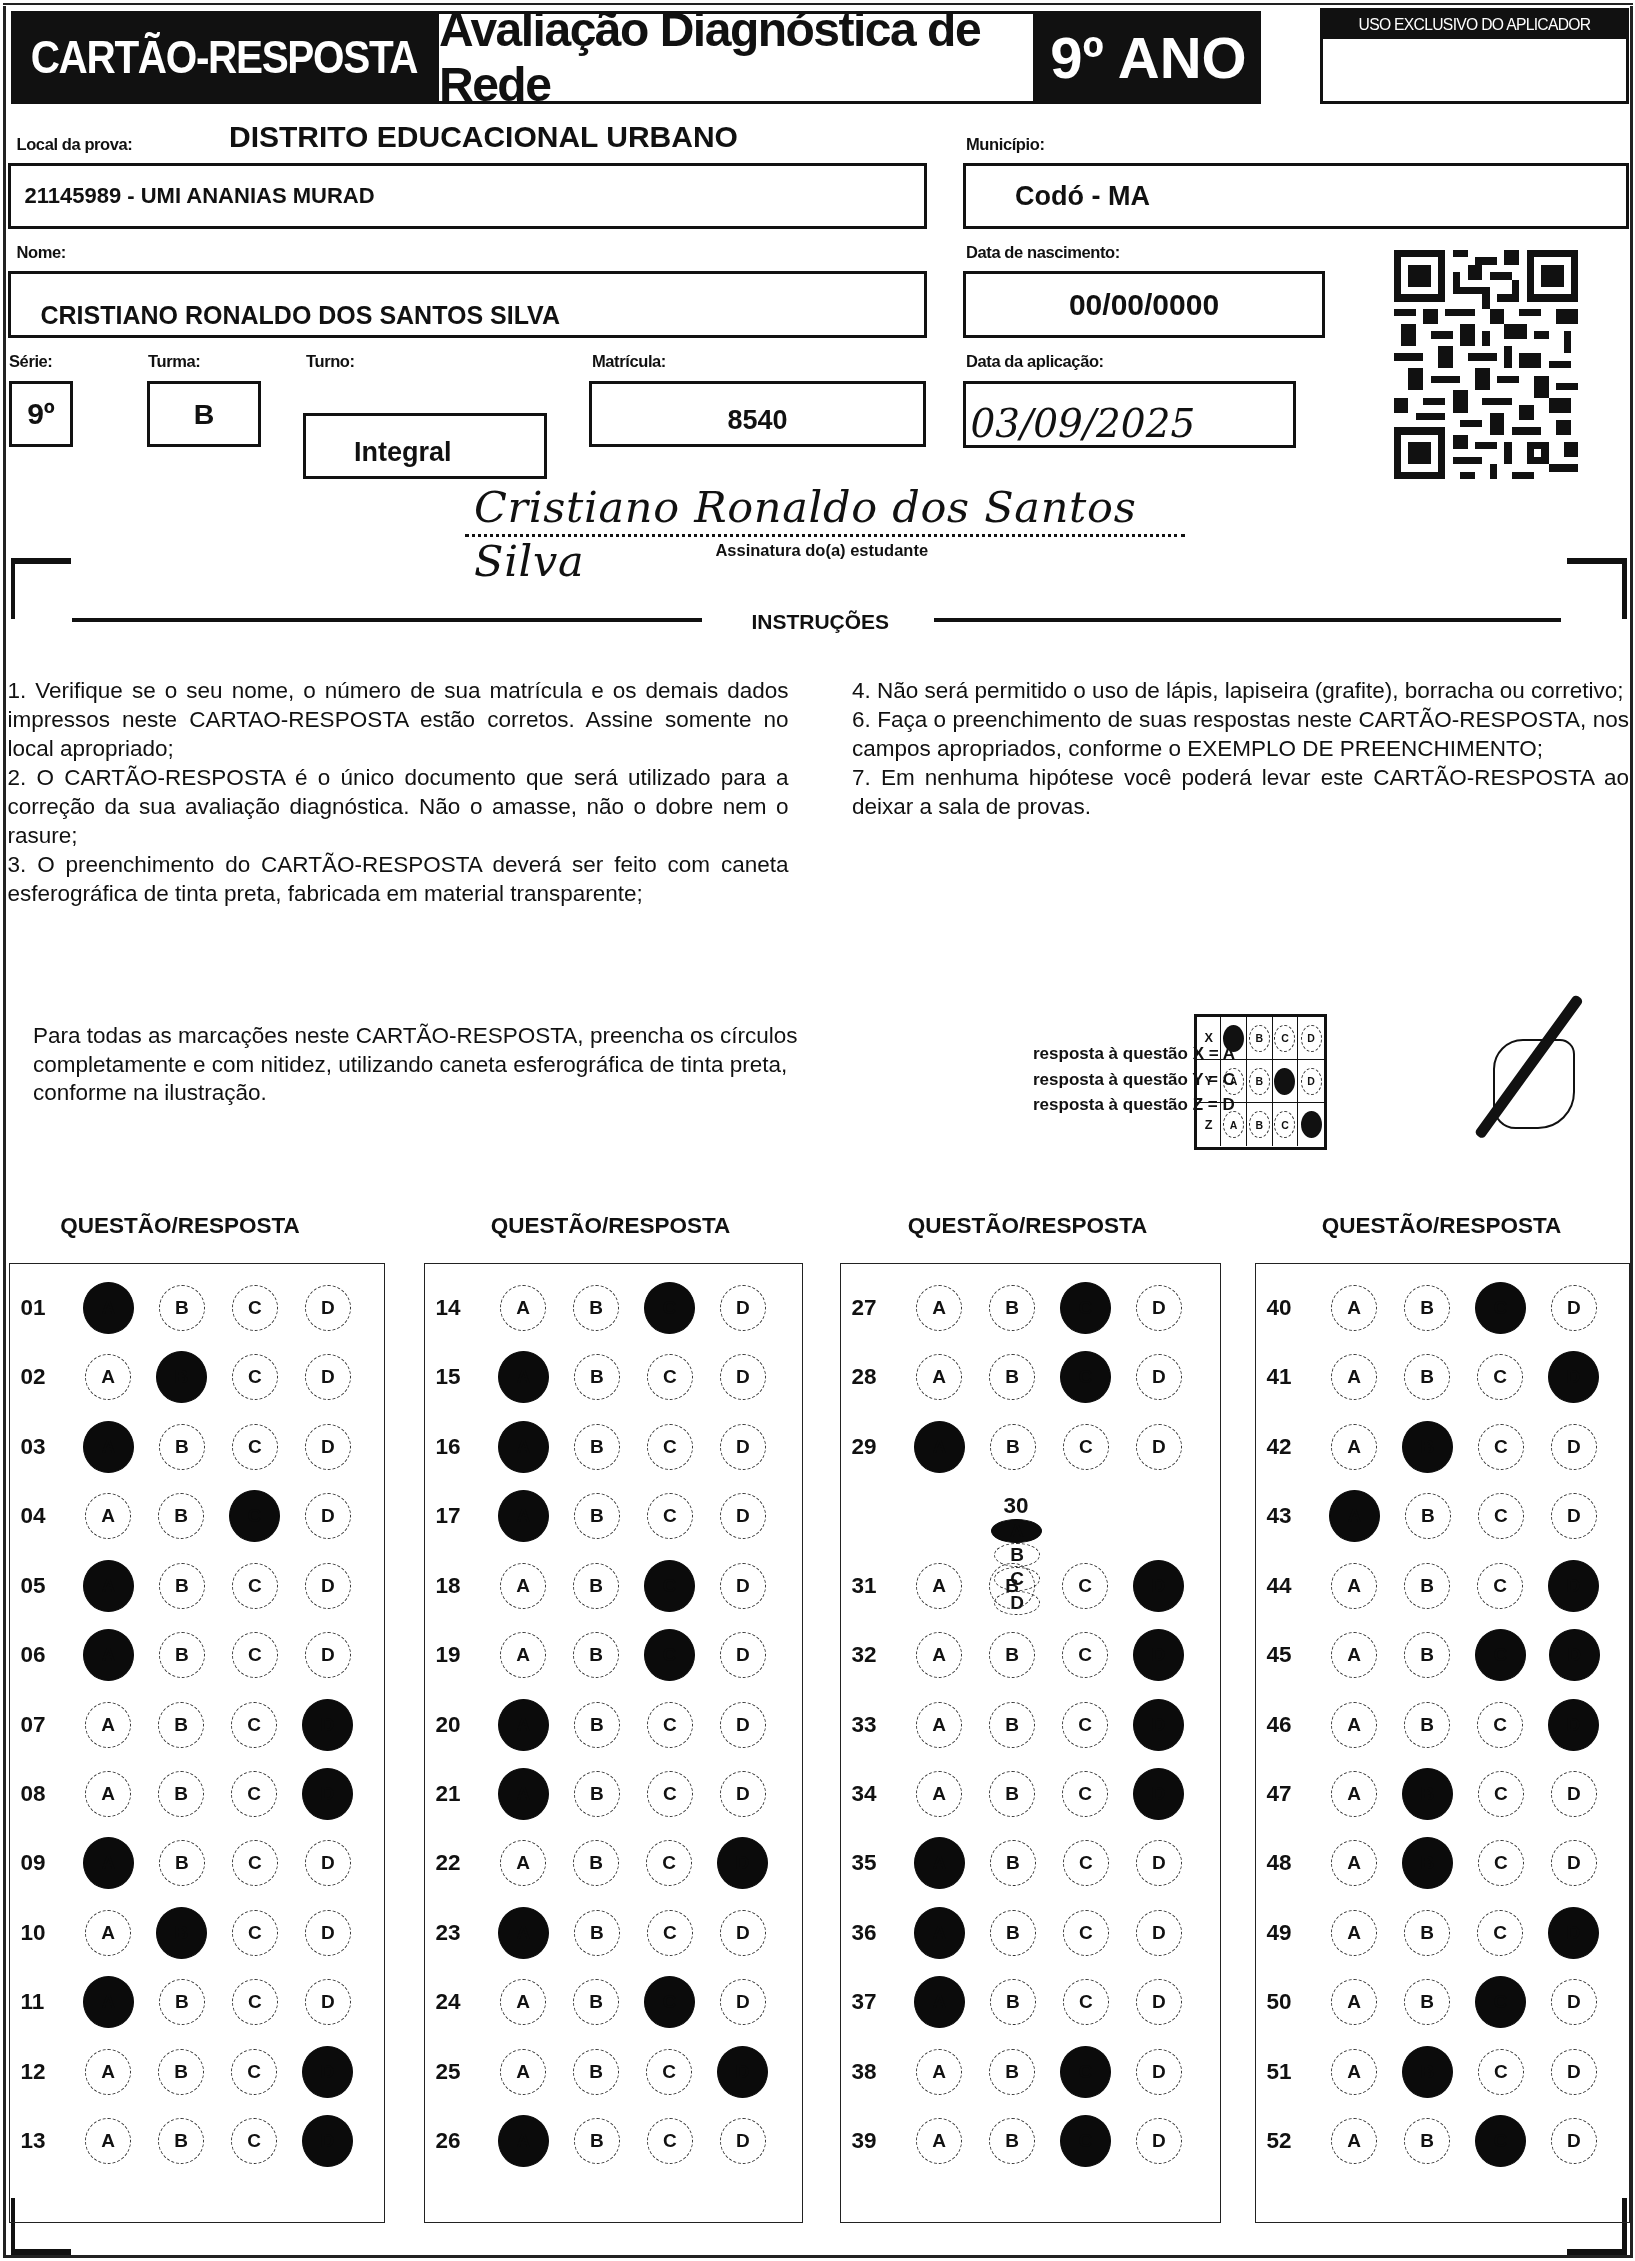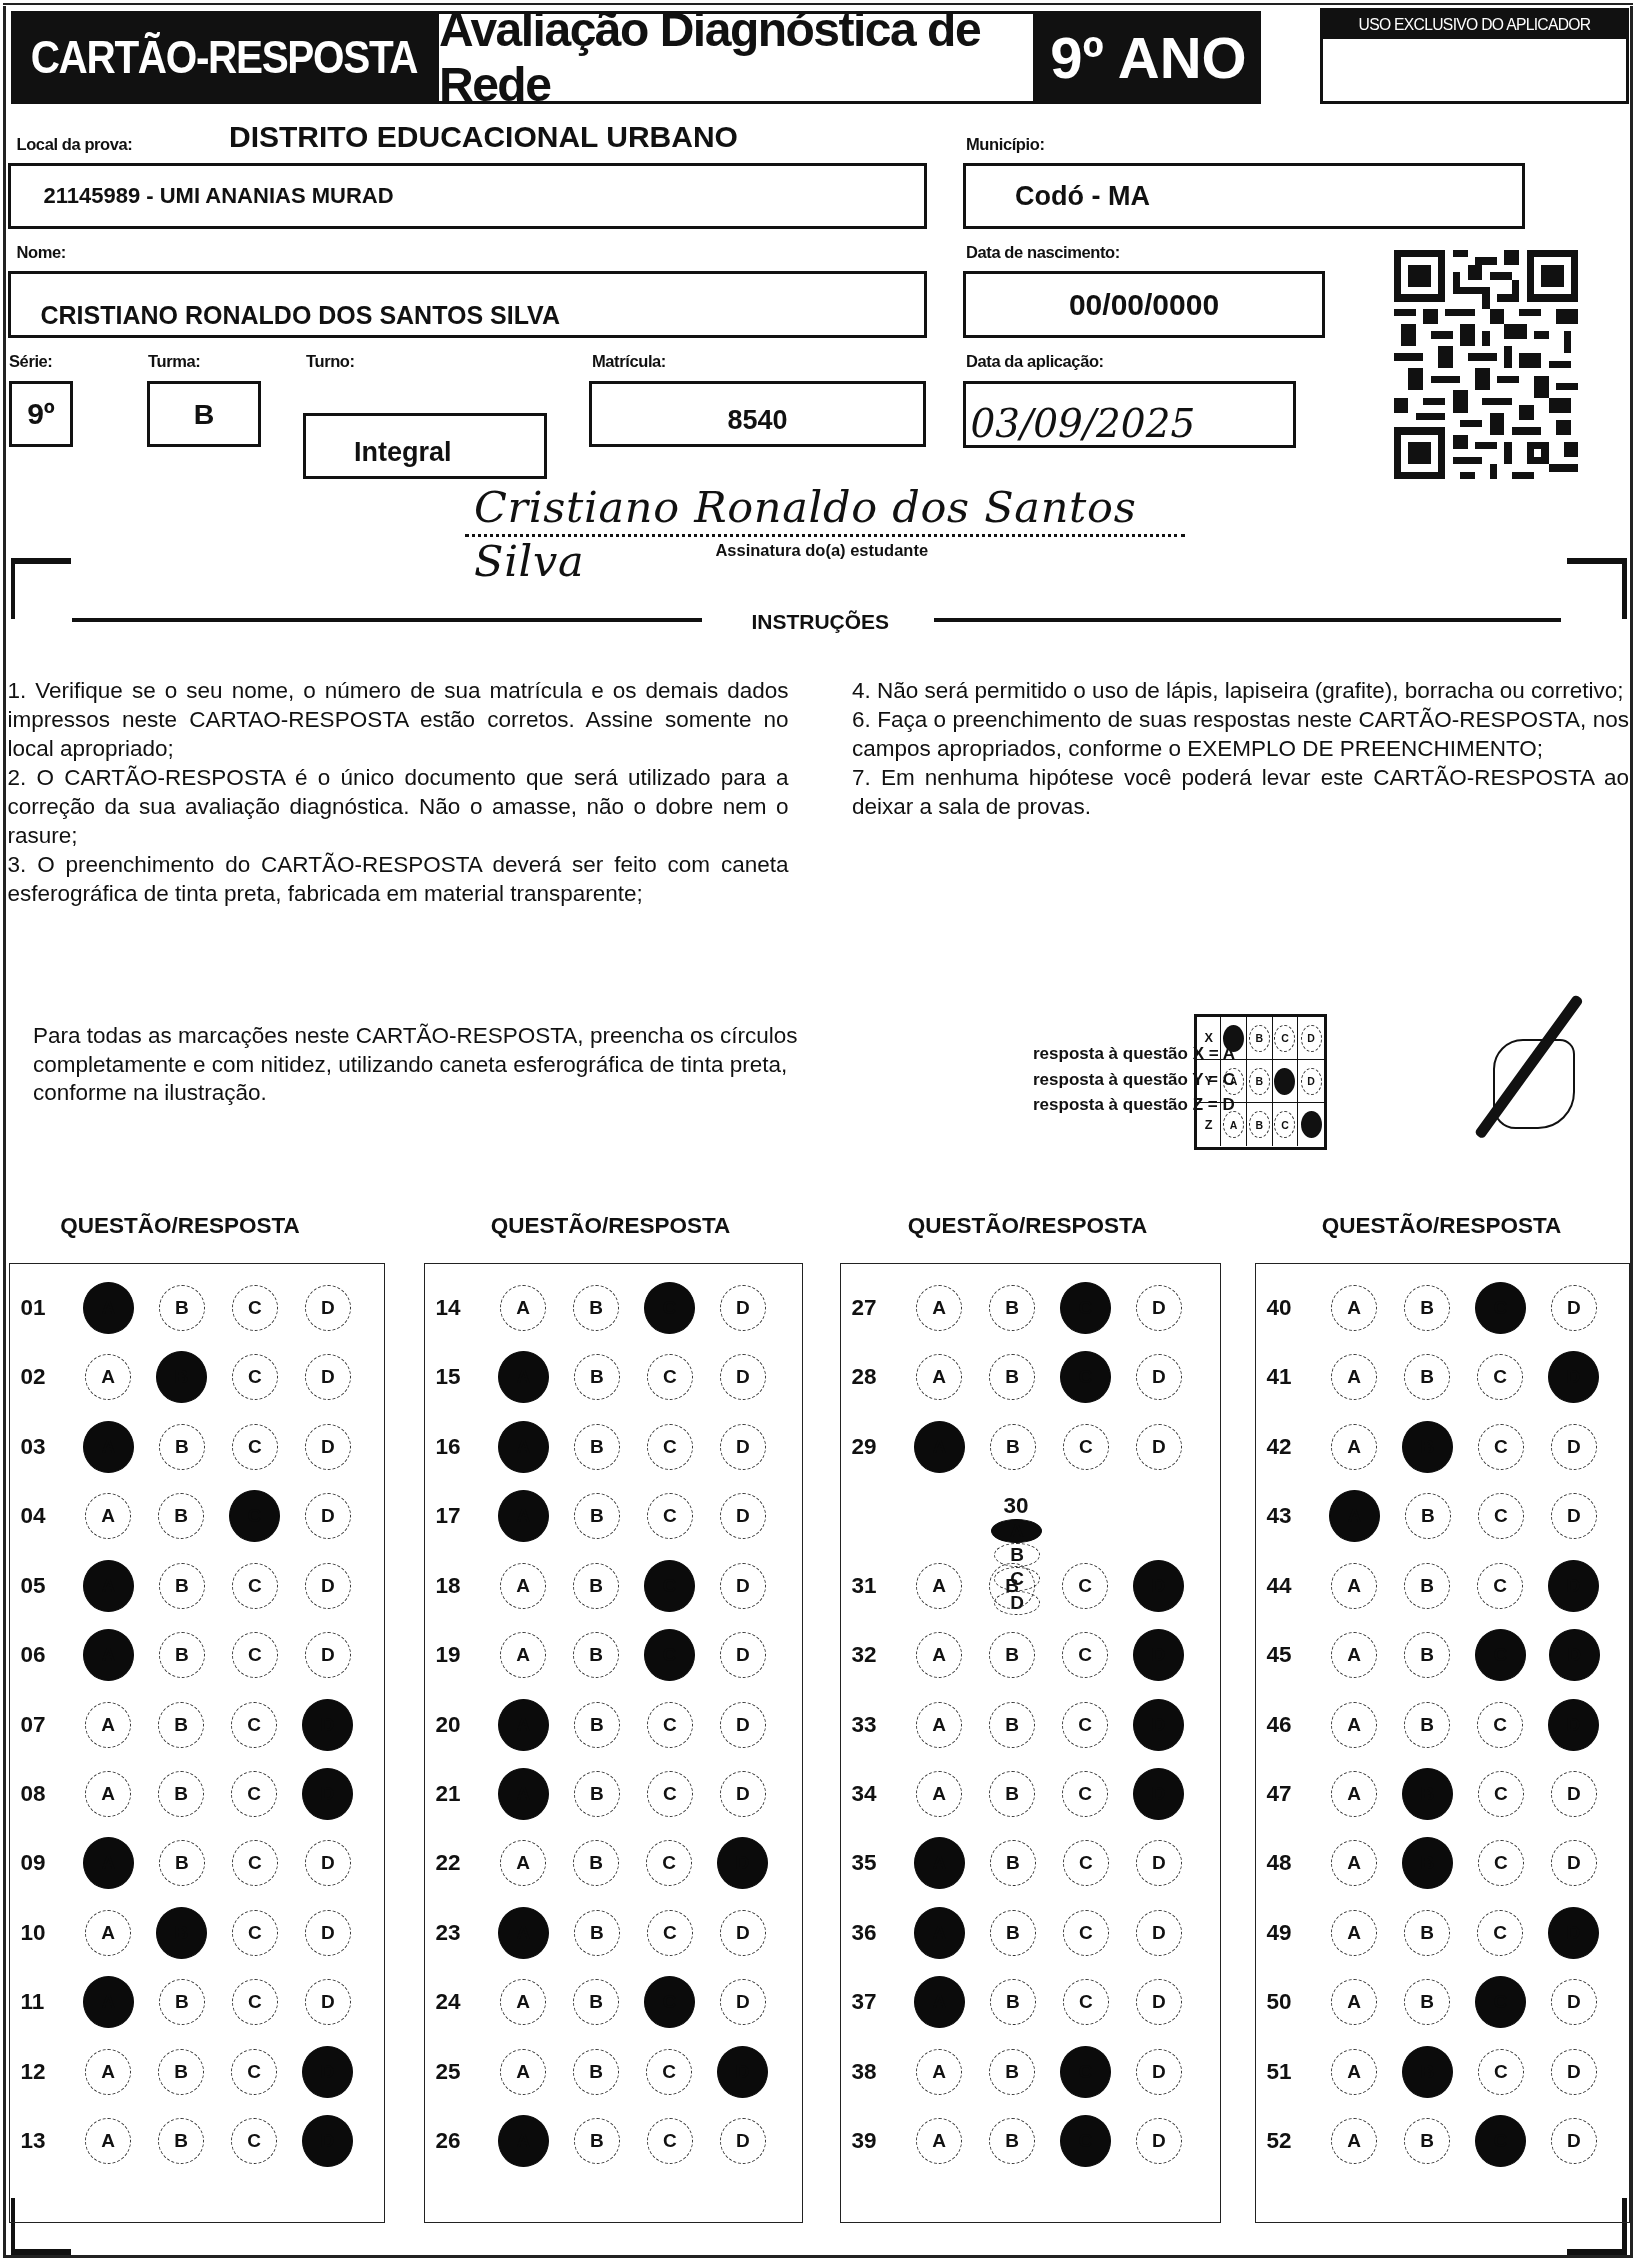--- a/index.html
+++ b/index.html
@@ -74,24 +74,24 @@
 <div class="hdr-black hdr-title1">CARTÃO-RESPOSTA</div>
 <div class="hdr-title2">Avaliação Diagnóstica de Rede</div>
 <div class="hdr-black hdr-title3">9º ANO</div>
 
 <div class="apl-box">
   <div class="apl-head">USO EXCLUSIVO DO APLICADOR</div>
 </div>
 
 <div class="lbl" style="left:16.5px;top:135px;">Local da prova:</div>
 <div class="big-school">DISTRITO EDUCACIONAL URBANO</div>
-<div class="fbox" style="left:7.5px;top:163px;width:919px;height:66px;padding-left:33px;font-size:22px;">21145989 - UMI ANANIAS MURAD</div>
+<div class="fbox" style="left:7.5px;top:163px;width:919px;height:66px;padding-left:14px;font-size:22px;">21145989 - UMI ANANIAS MURAD</div>
 
 <div class="lbl" style="left:966px;top:135px;">Município:</div>
-<div class="fbox" style="left:963px;top:163px;width:562px;height:66px;padding-left:49px;font-size:27px;">Codó - MA</div>
+<div class="fbox" style="left:963px;top:163px;width:666px;height:66px;padding-left:49px;font-size:27px;">Codó - MA</div>
 
 <div class="lbl" style="left:16.5px;top:243px;">Nome:</div>
 <div class="fbox" style="left:7.5px;top:271px;width:919px;height:67px;padding-left:30px;padding-top:21px;font-size:25px;">CRISTIANO RONALDO DOS SANTOS SILVA</div>
 
 <div class="lbl" style="left:966px;top:243px;">Data de nascimento:</div>
 <div class="fbox" style="left:963px;top:271px;width:362px;height:67px;justify-content:center;font-size:30px;">00/00/0000</div>
 
 <div class="lbl" style="left:9px;top:352px;">Série:</div>
 <div class="fbox" style="left:9px;top:381px;width:64px;height:66px;justify-content:center;font-size:30px;">9º</div>
 

